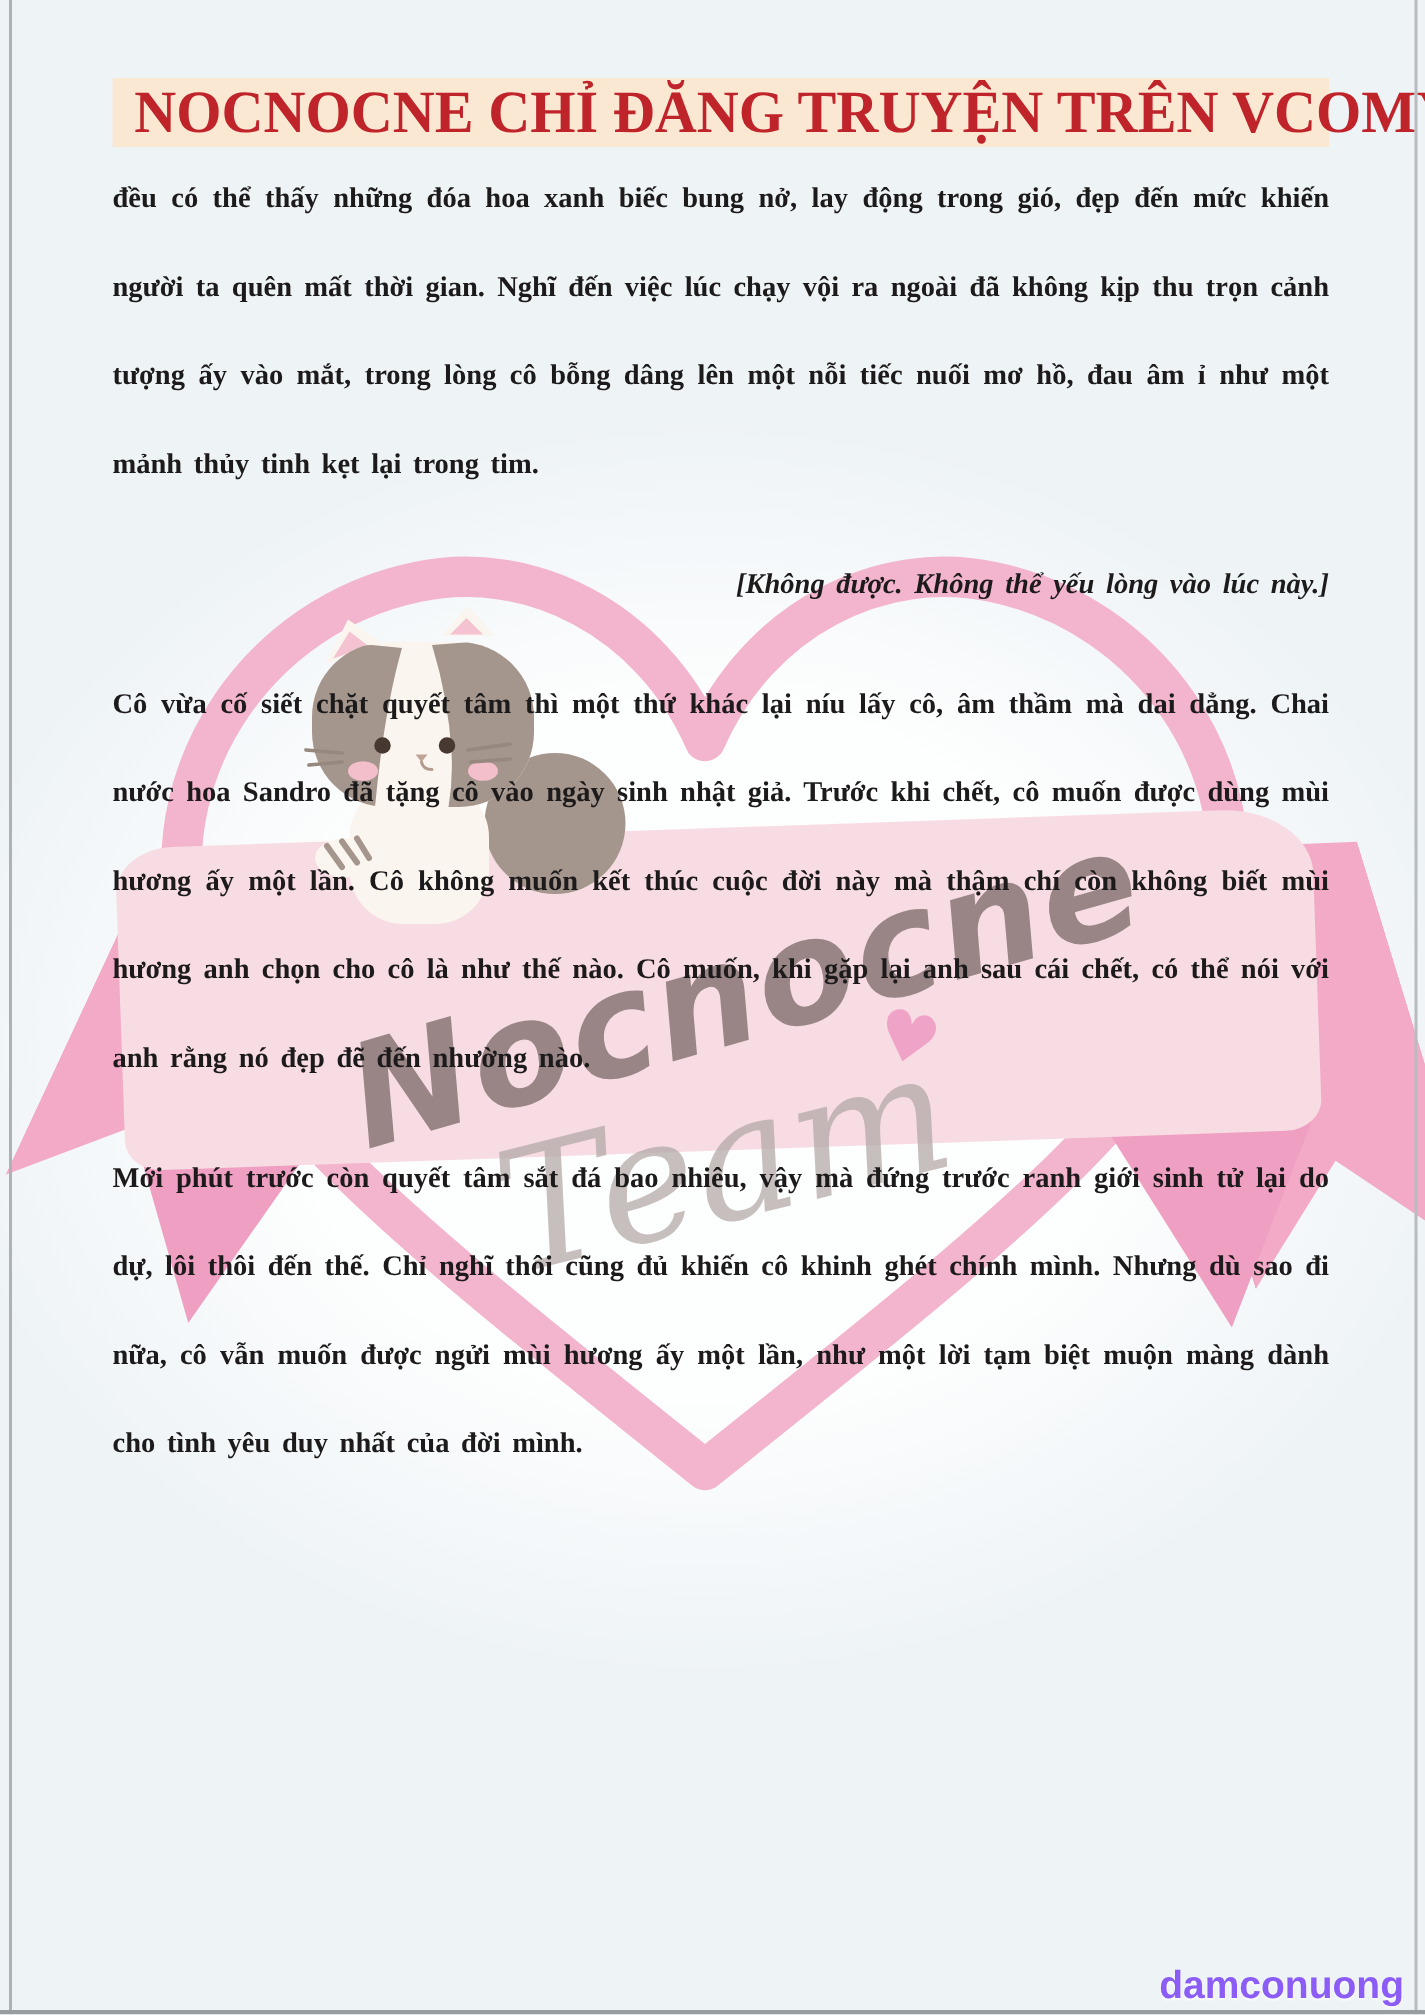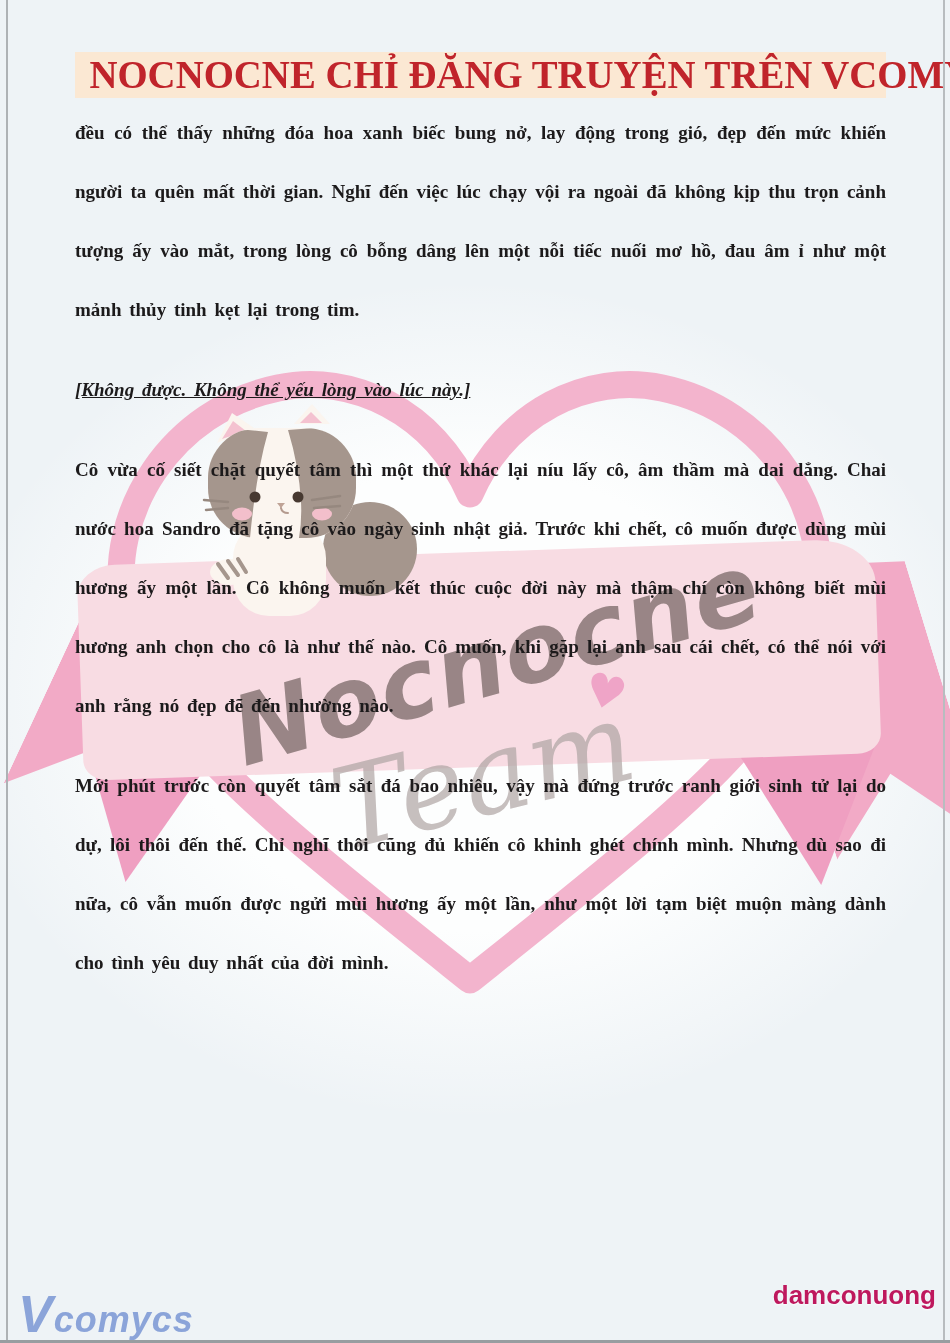--- a/index.html
+++ b/index.html
@@ -46,30 +46,30 @@
   .cat-svg{position:absolute;left:196px;top:404px;width:228px;height:232px;z-index:5;}
 
   
   .content{position:absolute;left:75px;top:52px;width:811px;z-index:6;}
   .title-band{background:#fbe8d3;height:46px;text-align:center;margin-bottom:5px;}
   .title-band span{display:inline-block;transform:scaleX(0.97);transform-origin:center;
       font-family:"Liberation Serif","DejaVu Serif",serif;font-weight:bold;font-size:40px;
       line-height:46px;color:#c0242b;white-space:nowrap;}
   .body-par{margin:0 0 21px 0;font-weight:bold;font-size:19px;line-height:59px;color:#1c1a1b;
       text-align:justify;word-spacing:3px;}
-  .body-par.thought{font-style:italic;text-align:left;text-decoration:underline;}
+  .body-par.thought{font-style:italic;text-align:right;}
 
   
   .site-logo{position:absolute;left:18px;top:1284px;z-index:8;
       font-family:"Liberation Sans","DejaVu Sans",sans-serif;font-style:italic;font-weight:bold;
       font-size:36px;letter-spacing:1px;color:#8ba4d9;}
   .site-logo::first-letter{font-size:52px;}
-  .credit{position:absolute;right:14px;top:1280px;z-index:8;
+  .credit{position:absolute;right:14px;top:1308px;z-index:8;
       font-family:"Liberation Sans","DejaVu Sans",sans-serif;font-weight:bold;font-size:26px;
-      color:#be185d;text-shadow:0 1px 2px rgba(255,255,255,.85);}
+      color:#8b5cf6;text-shadow:0 1px 2px rgba(255,255,255,.85);}
 </style>
 </head>
 <body>
 
 <div class="page">
 
   <div class="white-glow"></div>
 
   <svg class="heart-svg" viewBox="0 0 780 648">
     <path d="M390,134 C354,52 272,12 198,28 C92,50 26,152 44,248 C66,364 180,452 390,620
@@ -115,19 +115,18 @@
   <div class="content">
     <div class="title-band">
       <span>NOCNOCNE CHỈ ĐĂNG TRUYỆN TRÊN VCOMYCS</span>
     </div>
     <p class="body-par">đều có thể thấy những đóa hoa xanh biếc bung nở, lay động trong gió, đẹp đến mức khiến người ta quên mất thời gian. Nghĩ đến việc lúc chạy vội ra ngoài đã không kịp thu trọn cảnh tượng ấy vào mắt, trong lòng cô bỗng dâng lên một nỗi tiếc nuối mơ hồ, đau âm ỉ như một mảnh thủy tinh kẹt lại trong tim.</p>
     <p class="body-par thought">[Không được. Không thể yếu lòng vào lúc này.]</p>
     <p class="body-par">Cô vừa cố siết chặt quyết tâm thì một thứ khác lại níu lấy cô, âm thầm mà dai dẳng. Chai nước hoa Sandro đã tặng cô vào ngày sinh nhật giả. Trước khi chết, cô muốn được dùng mùi hương ấy một lần. Cô không muốn kết thúc cuộc đời này mà thậm chí còn không biết mùi hương anh chọn cho cô là như thế nào. Cô muốn, khi gặp lại anh sau cái chết, có thể nói với anh rằng nó đẹp đẽ đến nhường nào.</p>
     <p class="body-par">Mới phút trước còn quyết tâm sắt đá bao nhiêu, vậy mà đứng trước ranh giới sinh tử lại do dự, lôi thôi đến thế. Chỉ nghĩ thôi cũng đủ khiến cô khinh ghét chính mình. Nhưng dù sao đi nữa, cô vẫn muốn được ngửi mùi hương ấy một lần, như một lời tạm biệt muộn màng dành cho tình yêu duy nhất của đời mình.</p>
   </div>
 
-  <div class="site-logo">Vcomycs</div>
   <div class="credit">damconuong</div>
 
   <div class="edge-left"></div>
   <div class="edge-right"></div>
   <div class="edge-bottom"></div>
 </div>
 
 </body></html>

